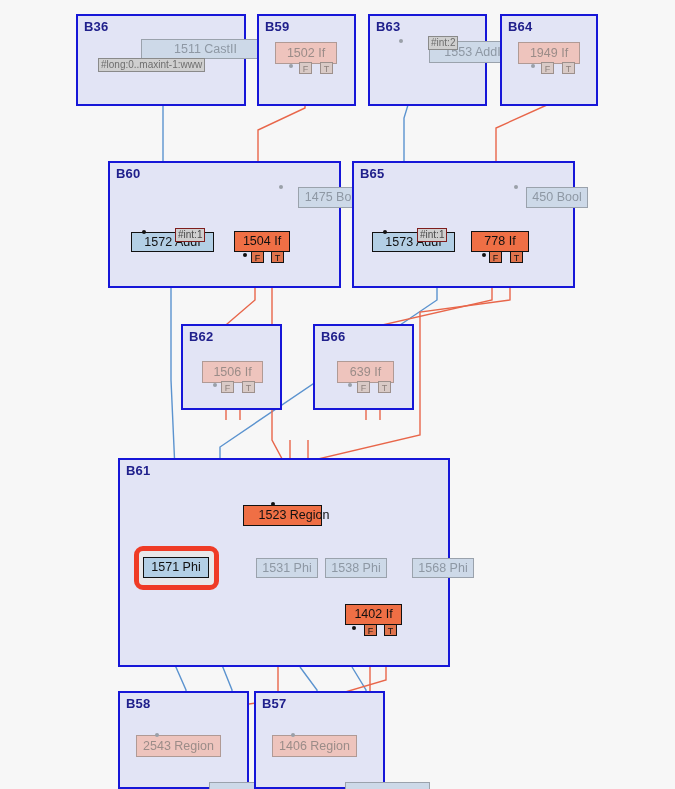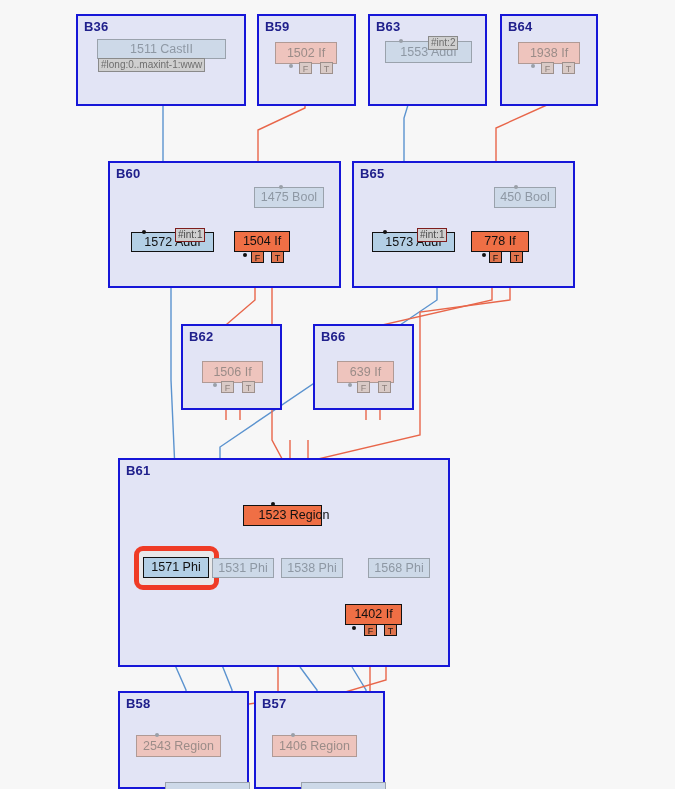--- a/index.html
+++ b/index.html
@@ -49,20 +49,21 @@
   .node-label {
     font-size: 12.5px;
     line-height: 1;
     padding: 0 7px;
   }
   
   .n-dim-blue {
     background: #cdd9e8;
     border: 1px solid #9aa2ac;
     color: #8e98a4;
+    margin-left: 44px;
   }
   .n-dim-red {
     background: #eec4bd;
     border: 1px solid #b09a95;
     color: #9b8c88;
   }
   
   .n-act-blue {
     background: #b3cfe5;
     border: 1.5px solid #111111;
@@ -231,21 +232,21 @@
   <div class="node n-dim-blue" style="left:385px; top:41px; width:87px; height:22px;">
     <span class="node-label">1553 AddI</span>
   </div>
   <div class="dot dot-dim" style="left:399px; top:39px;"></div>
   <div class="badge" style="left:428px; top:36px;">#int:2</div>
 
   <div class="block" style="left:500px; top:14px; width:98px; height:92px;">
     <span class="block-label">B64</span>
   </div>
   <div class="node n-dim-red" style="left:518px; top:42px; width:62px; height:22px;">
-    <span class="node-label">1938 If</span>
+    <span class="node-label">1949 If</span>
   </div>
   <div class="dot dot-dim" style="left:531px; top:64px;"></div>
   <div class="port port-dim" style="left:541px; top:62px;">F</div>
   <div class="port port-dim" style="left:562px; top:62px;">T</div>
 
   <div class="block" style="left:108px; top:161px; width:233px; height:127px;">
     <span class="block-label">B60</span>
   </div>
   <div class="node n-dim-blue" style="left:254px; top:187px; width:70px; height:21px;">
     <span class="node-label">1475 Bool</span>
@@ -259,21 +260,21 @@
   <div class="node n-act-red" style="left:234px; top:231px; width:56px; height:21px;">
     <span class="node-label">1504 If</span>
   </div>
   <div class="dot dot-act" style="left:243px; top:253px;"></div>
   <div class="port port-act" style="left:251px; top:251px;">F</div>
   <div class="port port-act" style="left:271px; top:251px;">T</div>
 
   <div class="block" style="left:352px; top:161px; width:223px; height:127px;">
     <span class="block-label">B65</span>
   </div>
-  <div class="node n-dim-blue" style="left:494px; top:187px; width:62px; height:21px;text-align:right;">
+  <div class="node n-dim-blue" style="left:482px; top:187px; width:62px; height:21px;text-align:right;">
     <span class="node-label">450 Bool</span>
   </div>
   <div class="dot dot-dim" style="left:514px; top:185px;"></div>
   <div class="node n-act-blue" style="left:372px; top:232px; width:83px; height:20px;">
     <span class="node-label">1573 AddI</span>
   </div>
   <div class="dot dot-act" style="left:383px; top:230px;"></div>
   <div class="badge badge-strong" style="left:417px; top:228px;">#int:1</div>
   <div class="node n-act-red" style="left:471px; top:231px; width:58px; height:21px;">
     <span class="node-label">778 If</span>

